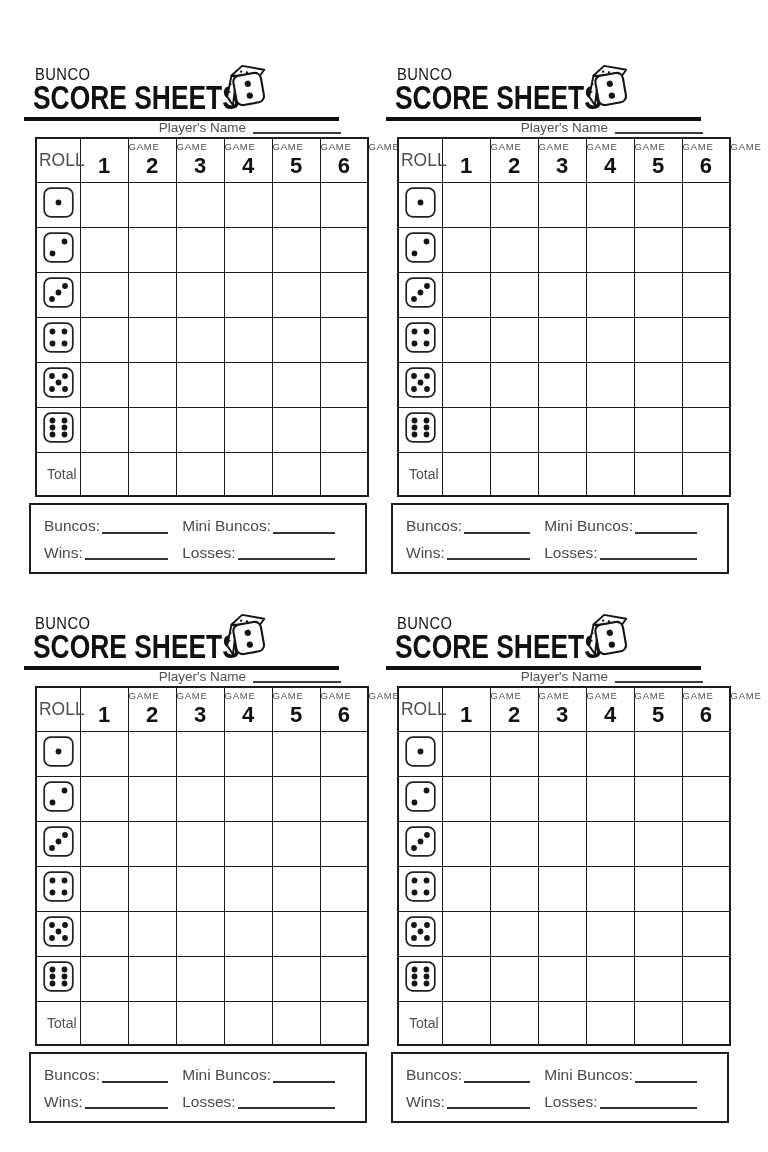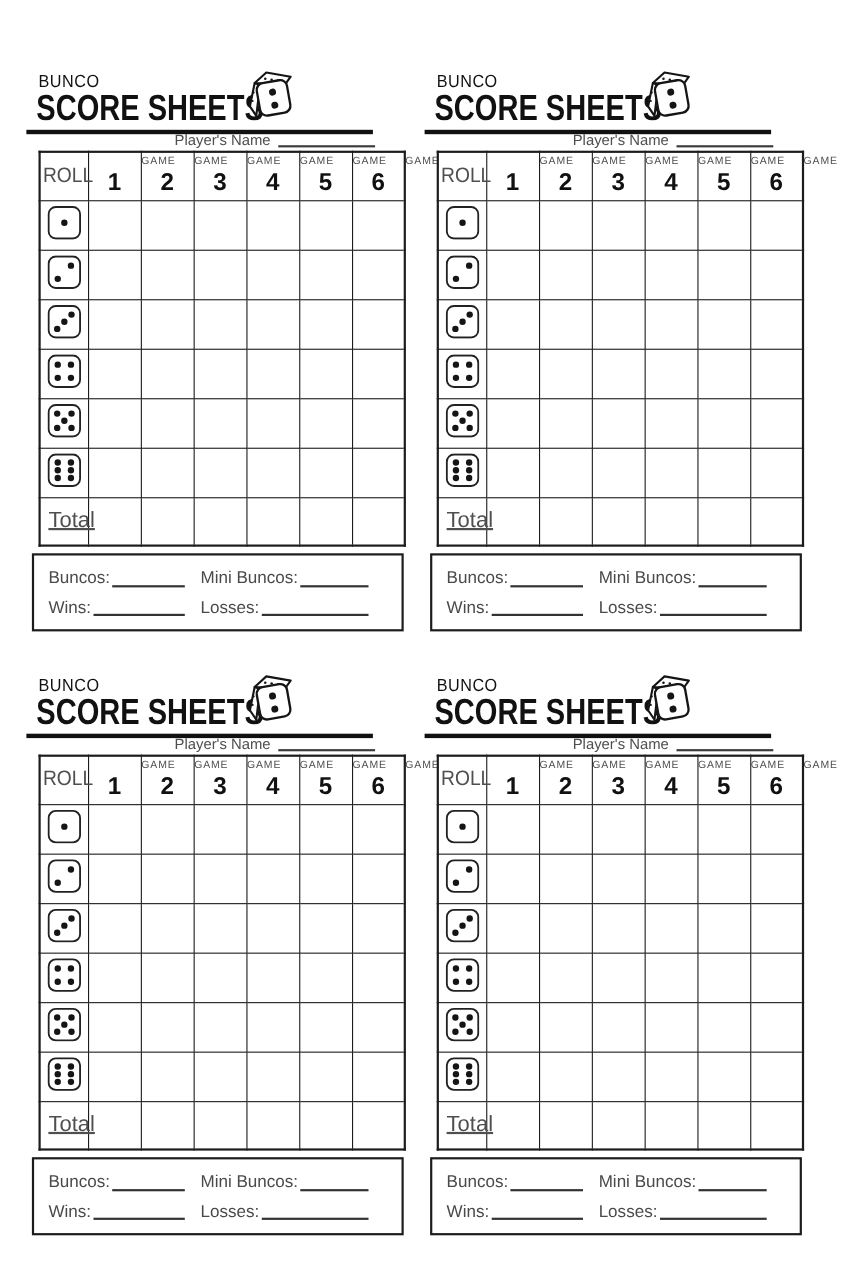--- a/index.html
+++ b/index.html
@@ -70,23 +70,22 @@
   .roll-header span{display:inline-block;transform:scaleX(0.92);}
   .game-word{
     font-size:9.5px;font-weight:400;color:var(--muted);
     letter-spacing:0.8px;margin-top:0;line-height:1.2;padding-left:48px;
   }
   .game-num{
     font-size:22px;font-weight:700;color:var(--ink);line-height:1.25;
   }
   .die{display:inline-block;line-height:0;}
   .total-cell{
-    text-align:right;font-size:20px;color:var(--muted);
+    text-align:right;font-size:14px;color:var(--muted);
     padding-left:7px !important;
-    text-decoration:underline;
   }
 
   
   .tally-box{
     width:338px;margin:6px 0 0 5px;
     border:2.2px solid var(--border);
     padding:13px 30px 12px 13px;
   }
   .tally-row{display:flex;align-items:flex-end;}
   .tally-row + .tally-row{margin-top:11px;text-align:center;}

